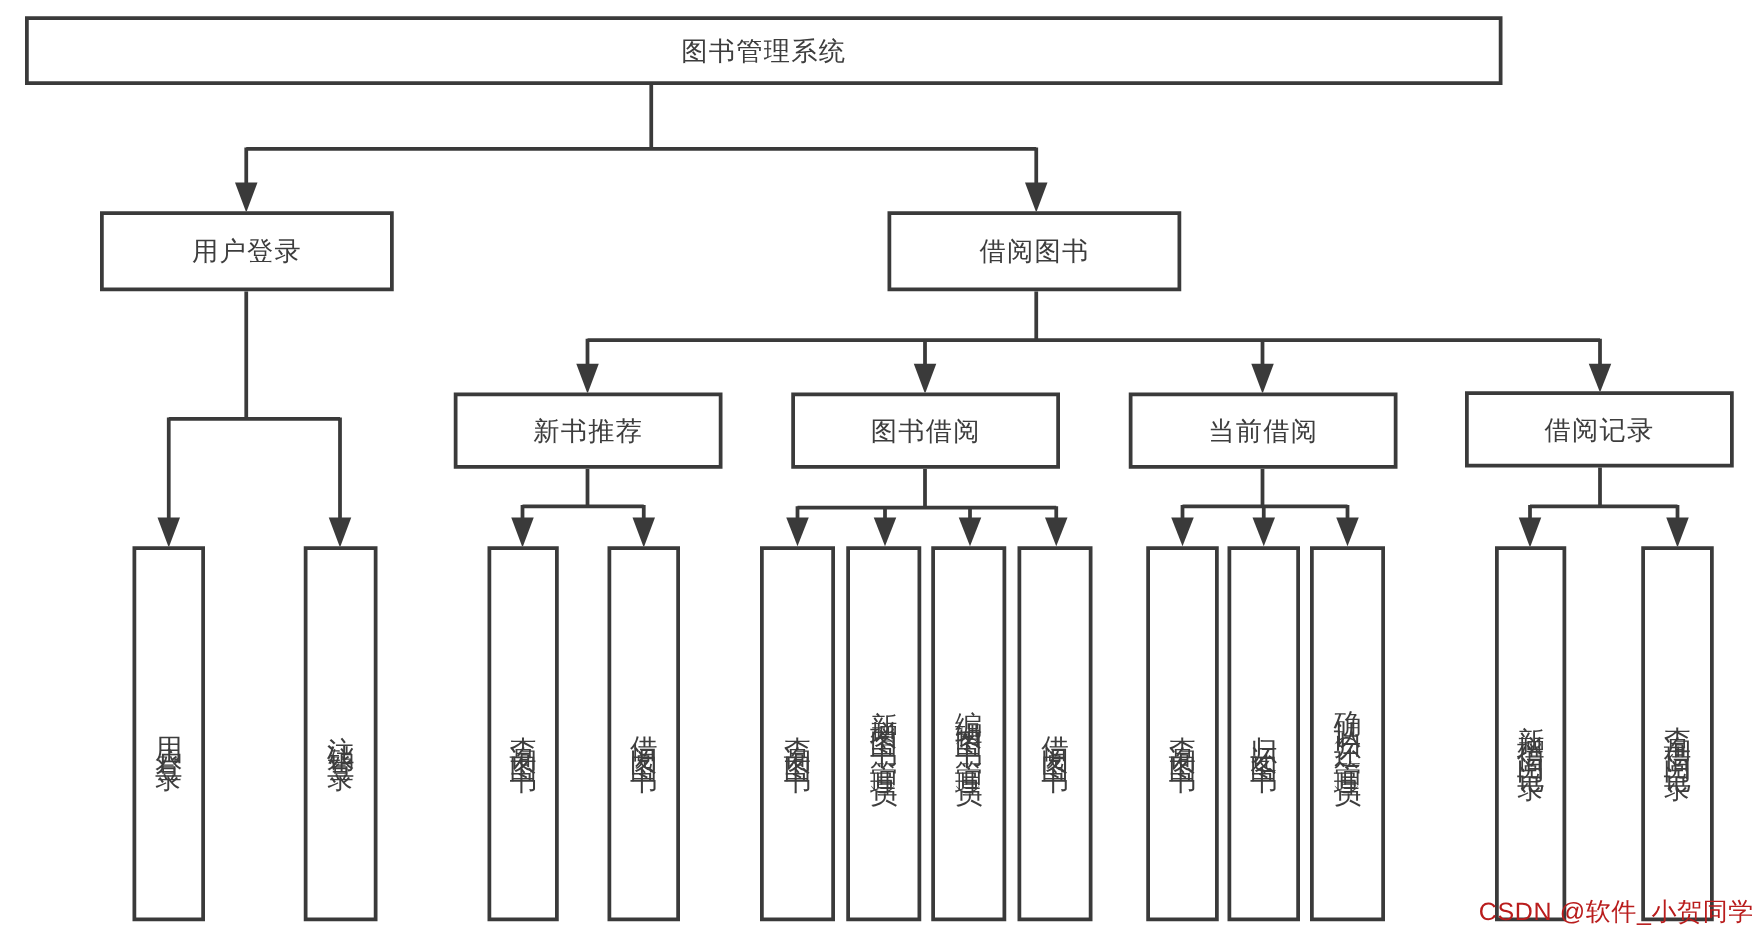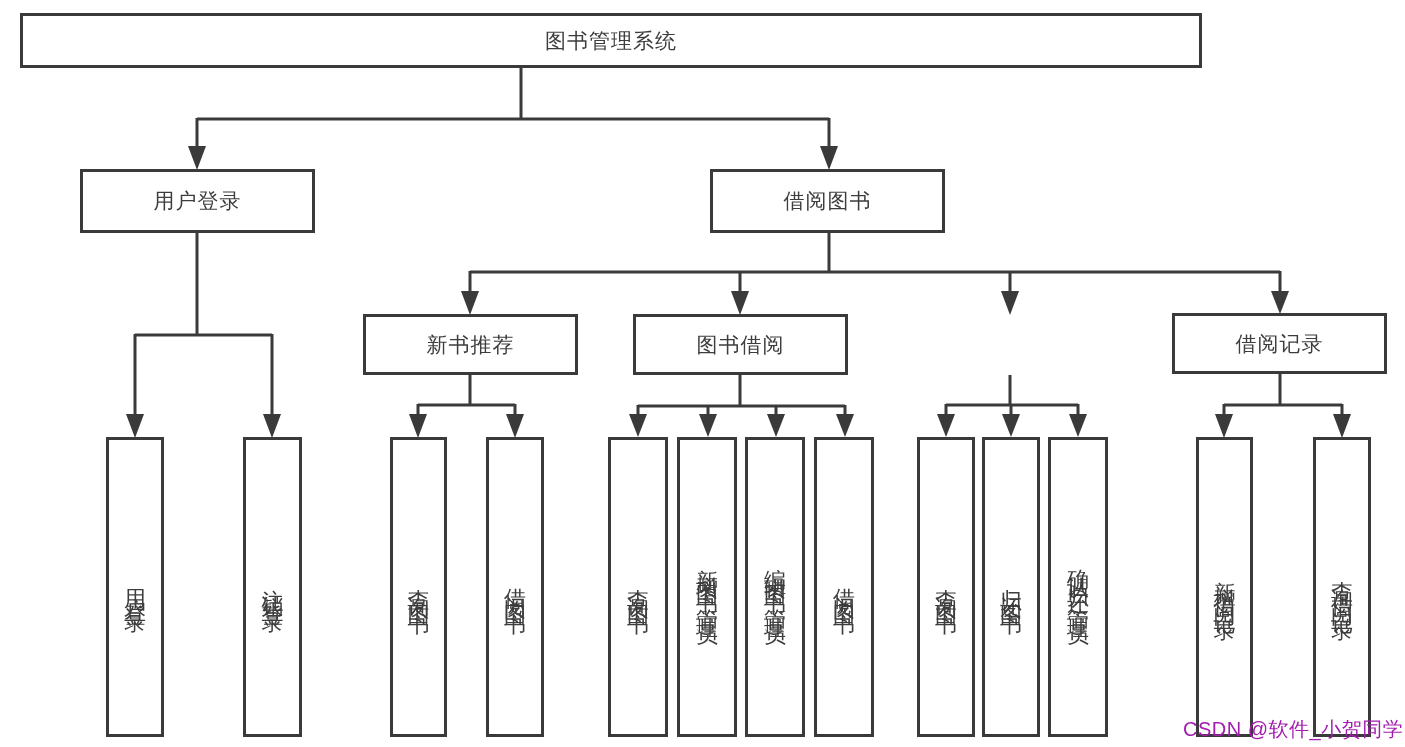--- a/index.html
+++ b/index.html
@@ -14,21 +14,21 @@
     position:absolute; box-sizing:border-box; background:#ffffff;
     border:3px solid #3a3a3a; z-index:2;
     display:flex; align-items:center; justify-content:center;
   }
   .hbox span { font-size:21px; letter-spacing:1px; white-space:nowrap; }
   .vbox span {
     writing-mode:vertical-lr; font-size:22px; letter-spacing:8px;
     line-height:1; white-space:nowrap;
   }
   .watermark {
-    position:absolute; z-index:5; color:#a21caf; font-size:20px;
+    position:absolute; z-index:5; color:#b91c1c; font-size:20px;
     white-space:nowrap; letter-spacing:0.5px;
   }
   .wires path { stroke:#3a3a3a; stroke-width:3; fill:none; }
   .wires polygon { fill:#3a3a3a; stroke:none; }
 </style>
 </head>
 <body>
 
 <div class="canvas">
 
@@ -92,20 +92,23 @@
   <div class="box hbox" style="left:710px;top:169px;width:235px;height:64px;">
     <span>借阅图书</span>
   </div>
 
   <div class="box hbox" style="left:363px;top:314px;width:215px;height:61px;font-family:Liberation Serif, serif;">
     <span>新书推荐</span>
   </div>
   <div class="box hbox" style="left:633px;top:314px;width:215px;height:61px;">
     <span>图书借阅</span>
   </div>
+  <div class="box hbox" style="left:903px;top:314px;width:215px;height:61px;">
+    <span>当前借阅</span>
+  </div>
   <div class="box hbox" style="left:1172px;top:313px;width:215px;height:61px;">
     <span>借阅记录</span>
   </div>
 
   <div class="box vbox" style="left:106px;top:437px;width:58px;height:300px;">
     <span>用户登录</span>
   </div>
   <div class="box vbox" style="left:243px;top:437px;width:59px;height:300px;">
     <span>注销登录</span>
   </div>

